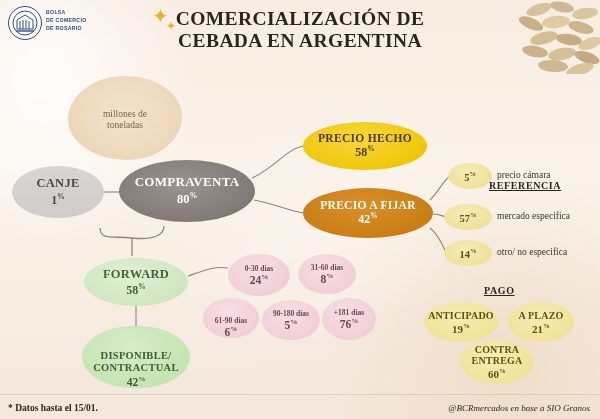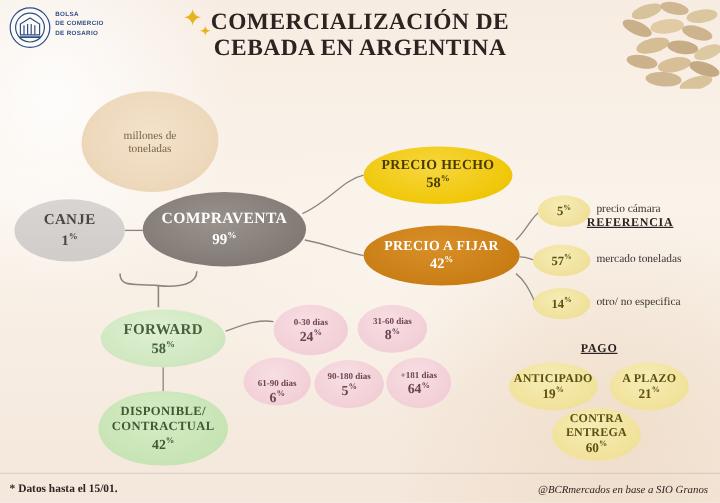--- a/index.html
+++ b/index.html
@@ -132,20 +132,21 @@
   }
   #n-forward .lbl { font-size:12.5px; }
   #n-forward .val { font-size:12px; }
 
   
   #n-disponible {
     left:82px; top:326px; width:108px; height:62px;
     background:radial-gradient(ellipse at 45% 35%, #d6ecc6, #c7e4b4 70%, #bcdea8 100%);
     border-radius:48%/50%;
     color:#3f5a33;
+    justify-content:flex-end;
   }
   #n-disponible .lbl { font-size:10.5px; line-height:1.15; }
   #n-disponible .val { font-size:11.5px; margin-top:1px; }
 
   
   .pink {
     background:radial-gradient(ellipse at 45% 35%, #f7dfe4, #f2cfd6 70%, #eec5cf 100%);
     border-radius:50%/50%; color:#6d4450;
   }
   .pink .lbl { font-size:7.5px; font-weight:bold; text-transform:none; letter-spacing:0; }
@@ -286,21 +287,21 @@
   </div>
 </div>
 
 <div class="node" id="n-canje">
   <div class="lbl">CANJE</div>
   <div class="val"><span>1</span><span class="pct">%</span></div>
 </div>
 
 <div class="node" id="n-compraventa">
   <div class="lbl">COMPRAVENTA</div>
-  <div class="val"><span>99</span><span class="pct">%</span></div>
+  <div class="val"><span>80</span><span class="pct">%</span></div>
 </div>
 
 <div class="node" id="n-precio-hecho">
   <div class="lbl">PRECIO HECHO</div>
   <div class="val"><span>58</span><span class="pct">%</span></div>
 </div>
 
 <div class="node" id="n-precio-fijar">
   <div class="lbl">PRECIO A FIJAR</div>
   <div class="val"><span>42</span><span class="pct">%</span></div>
@@ -330,32 +331,32 @@
 <div class="node pink" id="p-6190">
   <div class="lbl">61-90 dias</div>
   <div class="val"><span>6</span><span class="pct">%</span></div>
 </div>
 <div class="node pink" id="p-90180">
   <div class="lbl">90-180 dias</div>
   <div class="val"><span>5</span><span class="pct">%</span></div>
 </div>
 <div class="node pink" id="p-180">
   <div class="lbl">+181 dias</div>
-  <div class="val"><span>64</span><span class="pct">%</span></div>
+  <div class="val"><span>76</span><span class="pct">%</span></div>
 </div>
 
 <div class="section-head" id="sh-ref">REFERENCIA</div>
 <div class="node ref-bubble" id="r-1">
   <div class="val"><span>5</span><span class="pct">%</span></div>
 </div>
 <div class="ref-text" id="rt-1">precio cámara</div>
 <div class="node ref-bubble" id="r-2">
   <div class="val"><span>57</span><span class="pct">%</span></div>
 </div>
-<div class="ref-text" id="rt-2">mercado toneladas</div>
+<div class="ref-text" id="rt-2">mercado especifica</div>
 <div class="node ref-bubble" id="r-3">
   <div class="val"><span>14</span><span class="pct">%</span></div>
 </div>
 <div class="ref-text" id="rt-3">otro/ no especifica</div>
 
 <div class="section-head" id="sh-pago">PAGO</div>
 <div class="node pago" id="g-anticipado">
   <div class="lbl">ANTICIPADO</div>
   <div class="val"><span>19</span><span class="pct">%</span></div>
 </div>

